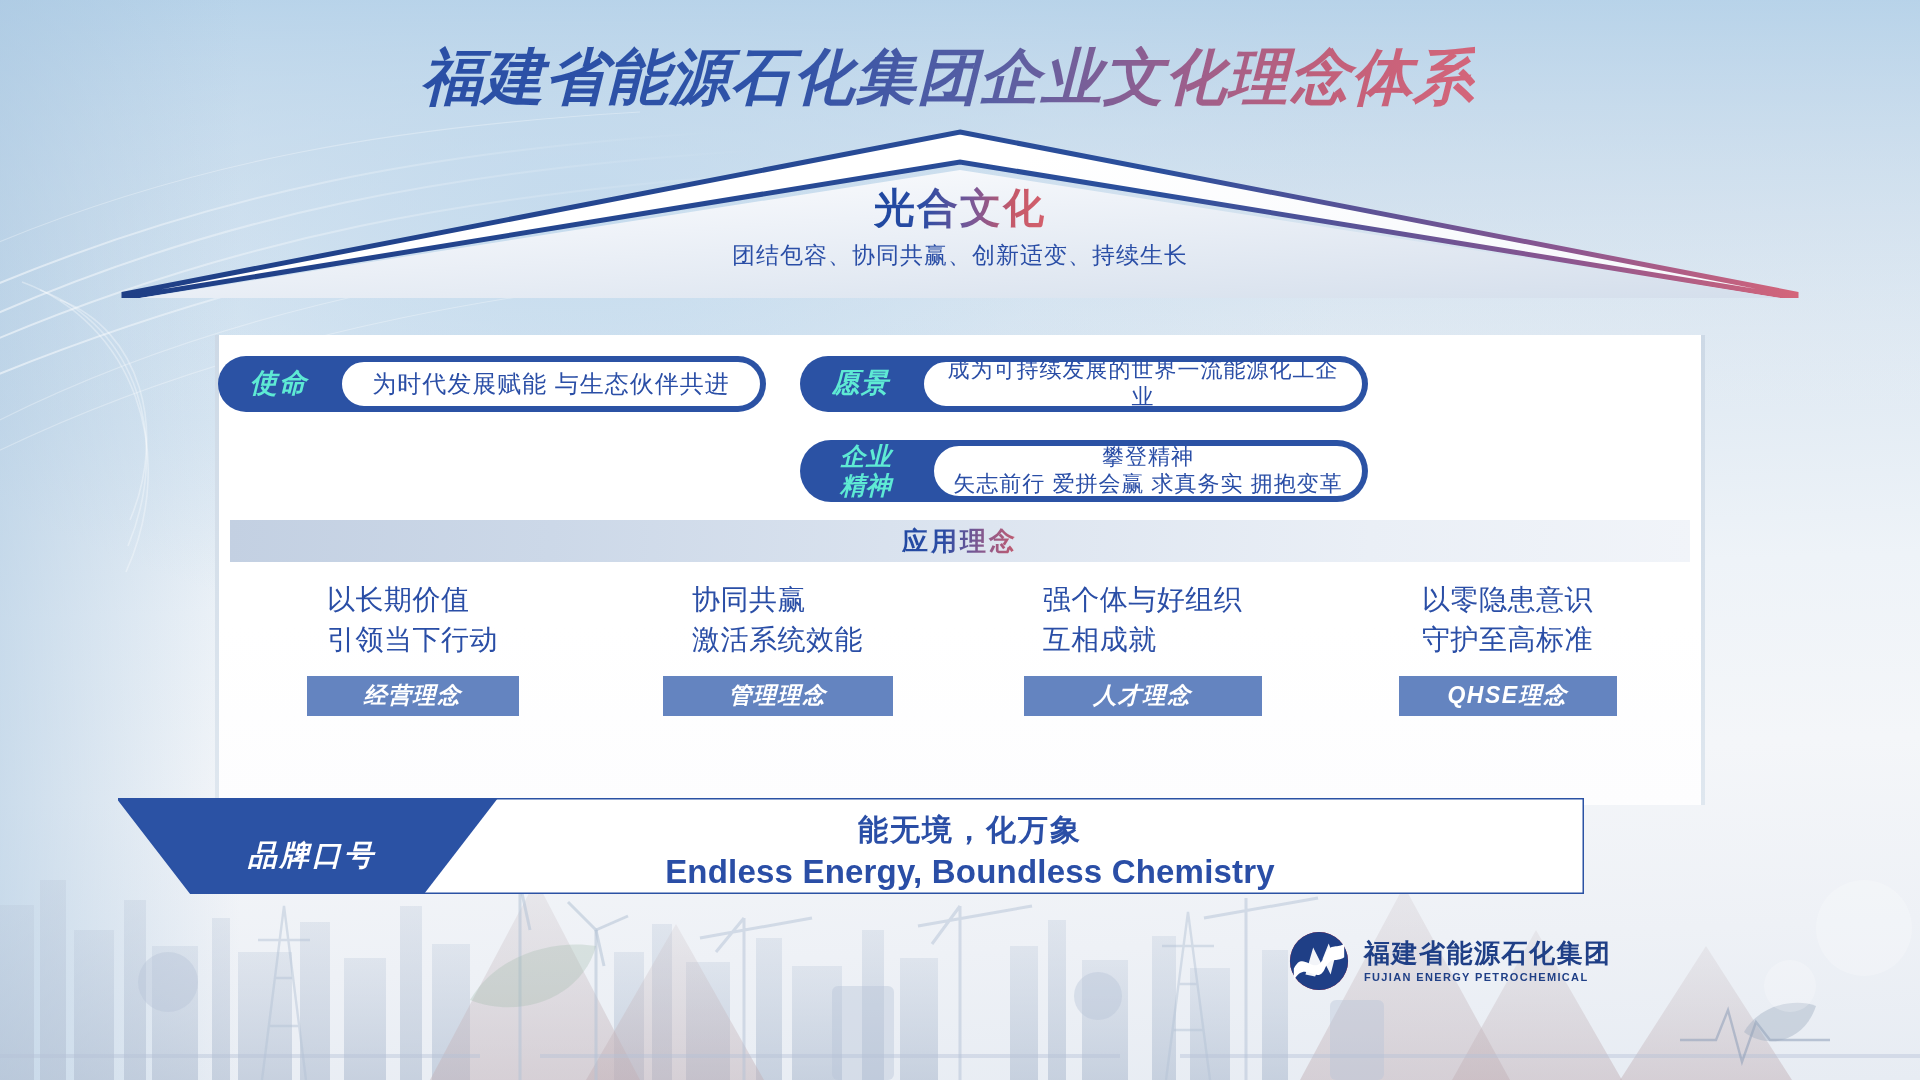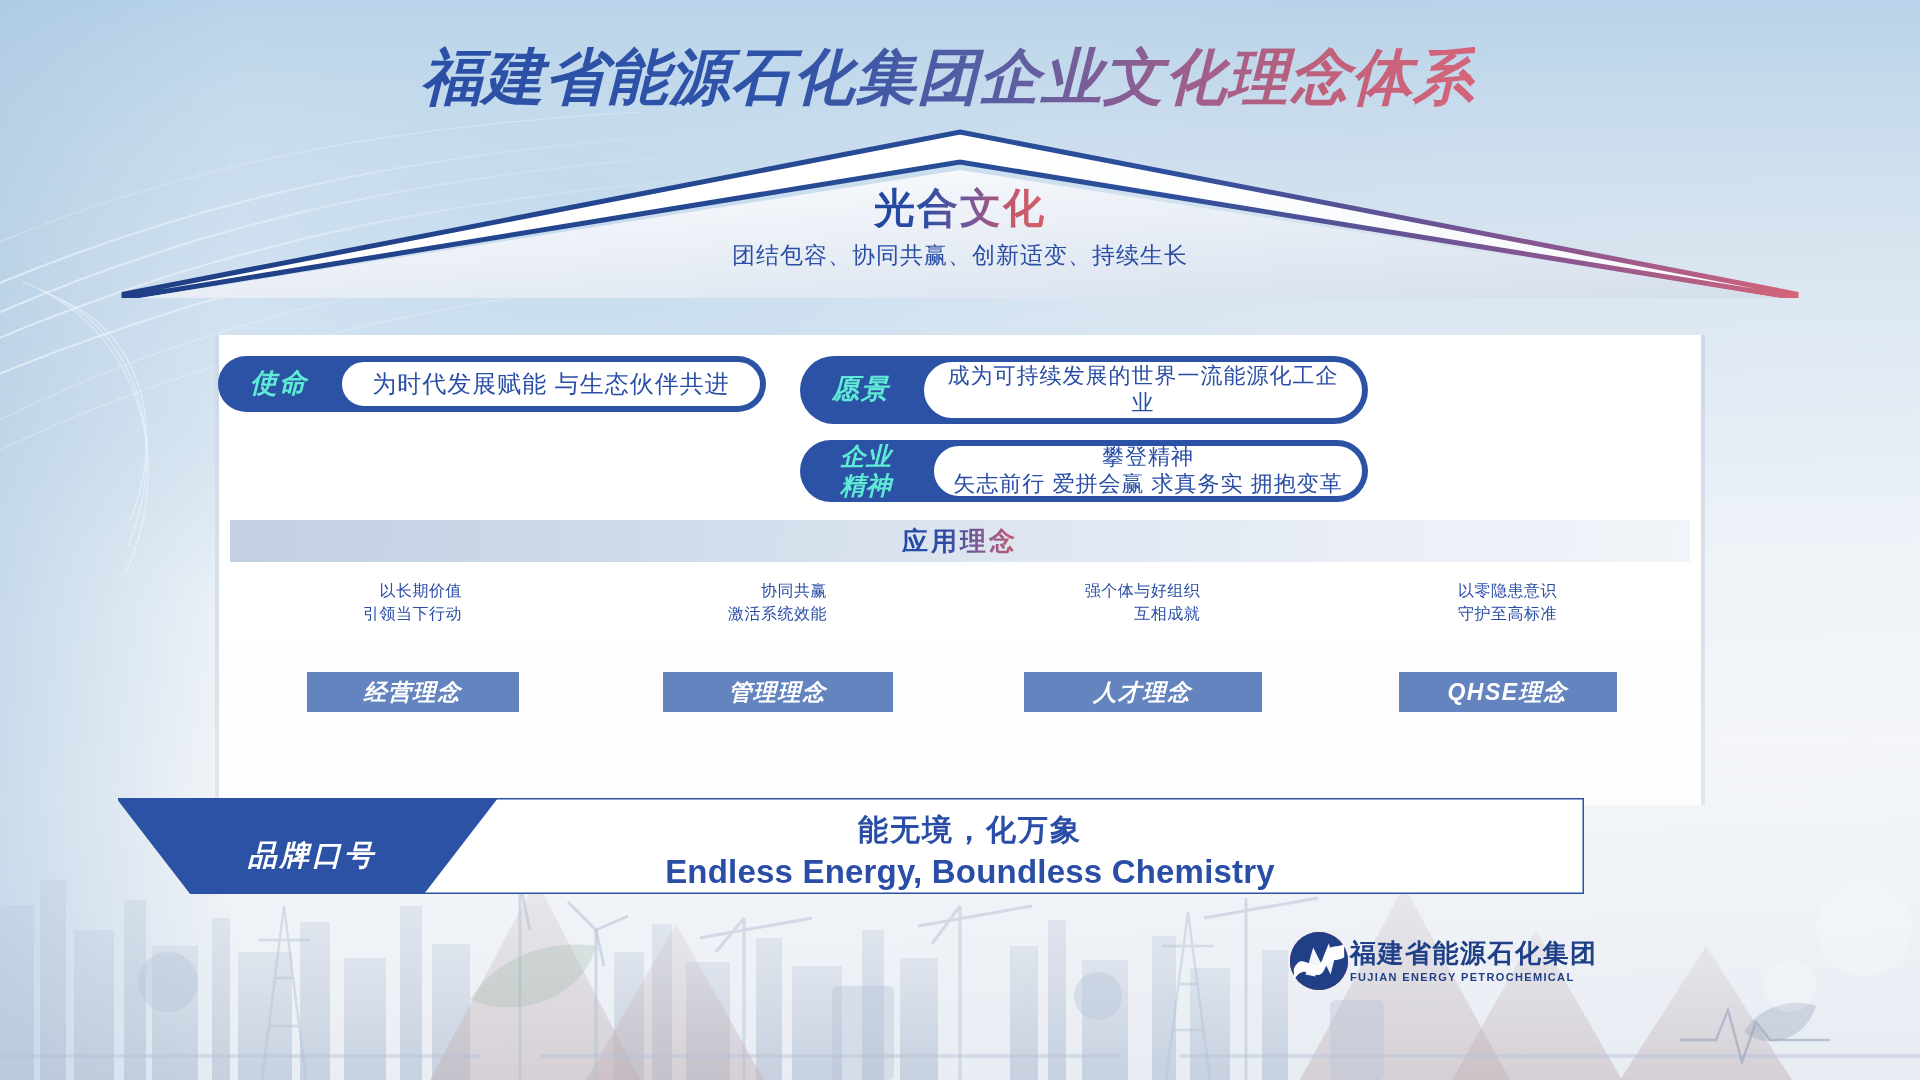--- a/index.html
+++ b/index.html
@@ -141,21 +141,21 @@
     color: #2a4ea6;
     font-size: 24px;
     letter-spacing: 1px;
     text-align: center;
     line-height: 1.22;
     padding: 0 16px;
   }
   .pill-body.small { font-size: 22px; }
 
   #row-mission   { top: 356px; left: 218px;  width: 548px; height: 56px; }
-  #row-vision    { top: 356px; left: 800px;  width: 568px; height: 68px; }
+  #row-vision    { top: 356px; left: 800px;  width: 568px; height: 56px; }
   #row-values    { top: 440px; left: 218px;  width: 548px; height: 62px; }
   #row-spirit    { top: 440px; left: 800px;  width: 568px; height: 62px; }
 
   
   #app-band {
     position: absolute;
     top: 520px;
     left: 230px;
     width: 1460px;
     height: 42px;
@@ -187,23 +187,23 @@
     z-index: 8;
   }
   .concept-col {
     flex: 1 1 25%;
     display: flex;
     flex-direction: column;
     align-items: center;
   }
   .concept-text {
     color: #2a4ea6;
-    font-size: 16px;
+    font-size: 28px;
     line-height: 1.42;
-    text-align: right;
+    text-align: left;
     letter-spacing: 0.5px;
     min-height: 76px;
   }
   .concept-box {
     margin-top: 16px;
     background: #6484c0;
     width: 212px;
     height: 40px;
     display: flex;
     align-items: center;
@@ -245,20 +245,21 @@
     pointer-events: none;
   }
 
   
   #logo-wrap {
     position: absolute;
     top: 930px;
     left: 1288px;
     display: flex;
     align-items: center;
+    gap: 14px;
     z-index: 14;
   }
   #logo-mark { width: 62px; height: 62px; flex: 0 0 auto; }
   #logo-cn {
     color: #1f3f86;
     font-size: 26px;
     font-weight: 700;
     letter-spacing: 1.5px;
     line-height: 1.1;
   }

